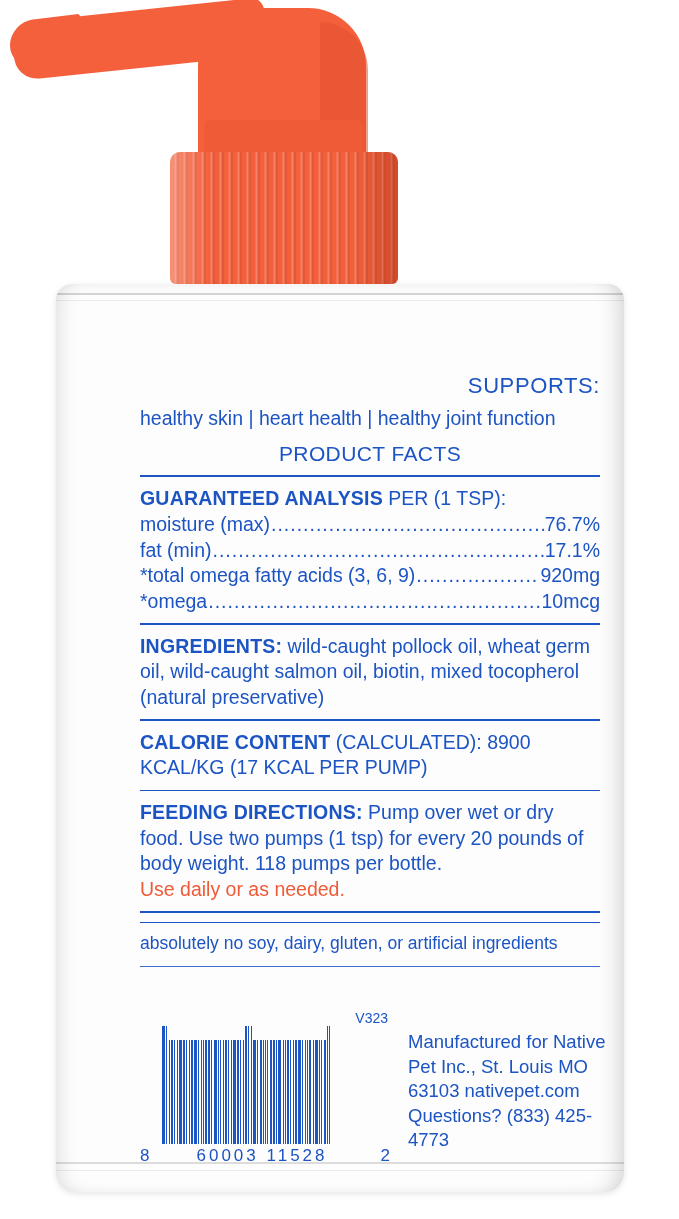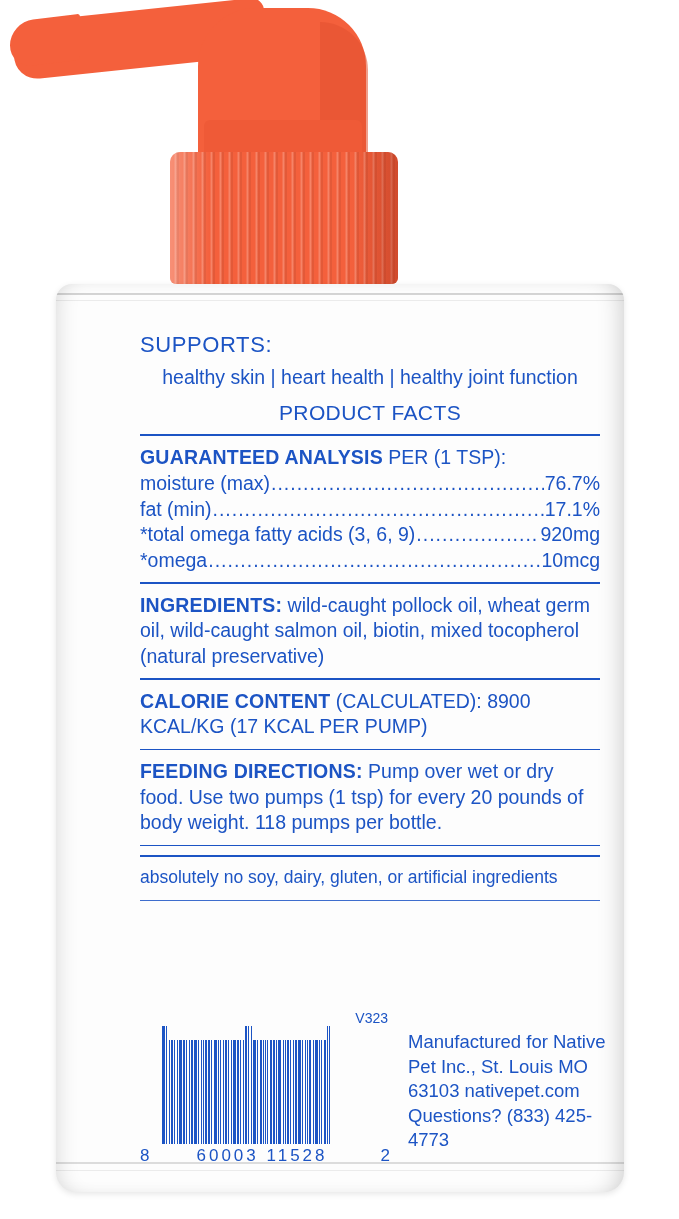--- a/index.html
+++ b/index.html
@@ -155,27 +155,28 @@
 
   .label {
     position: absolute;
     left: 84px;
     top: 48px;
     width: 460px;
     color: #1c54c4;
   }
 
   .supports-title {
-    text-align: left;
+    text-align: right;
     font-size: 22px;
     letter-spacing: .6px;
     color: #1c54c4;
+    margin-top: 41px;
   }
   .supports-list {
-    text-align: center;
+    text-align: left;
     font-size: 19.5px;
     margin-top: 8px;
     color: #1c54c4;
   }
   .product-facts {
     text-align: center;
     font-size: 21px;
     letter-spacing: .4px;
     margin-top: 12px;
     color: #1c54c4;
@@ -324,20 +325,21 @@
       <div class="rule"></div>
 
       <div class="blk">
         <span class="bold">CALORIE CONTENT</span><span> (CALCULATED): 8900 KCAL/KG (17 KCAL PER PUMP)</span>
       </div>
 
       <div class="rule"></div>
 
       <div class="blk">
         <span class="bold">FEEDING DIRECTIONS:</span><span> Pump over wet or dry food. Use two pumps (1 tsp) for every 20 pounds of body weight. 118 pumps per bottle.</span>
+        <div class="accent">Use daily or as needed.</div>
       </div>
 
       <div class="rule"></div>
 
 
       <div class="rule"></div>
 
       <div class="blk noclaims">absolutely no soy, dairy, gluten, or artificial ingredients</div>
 
       <div class="rule thin" style="margin-top:12px;"></div>

